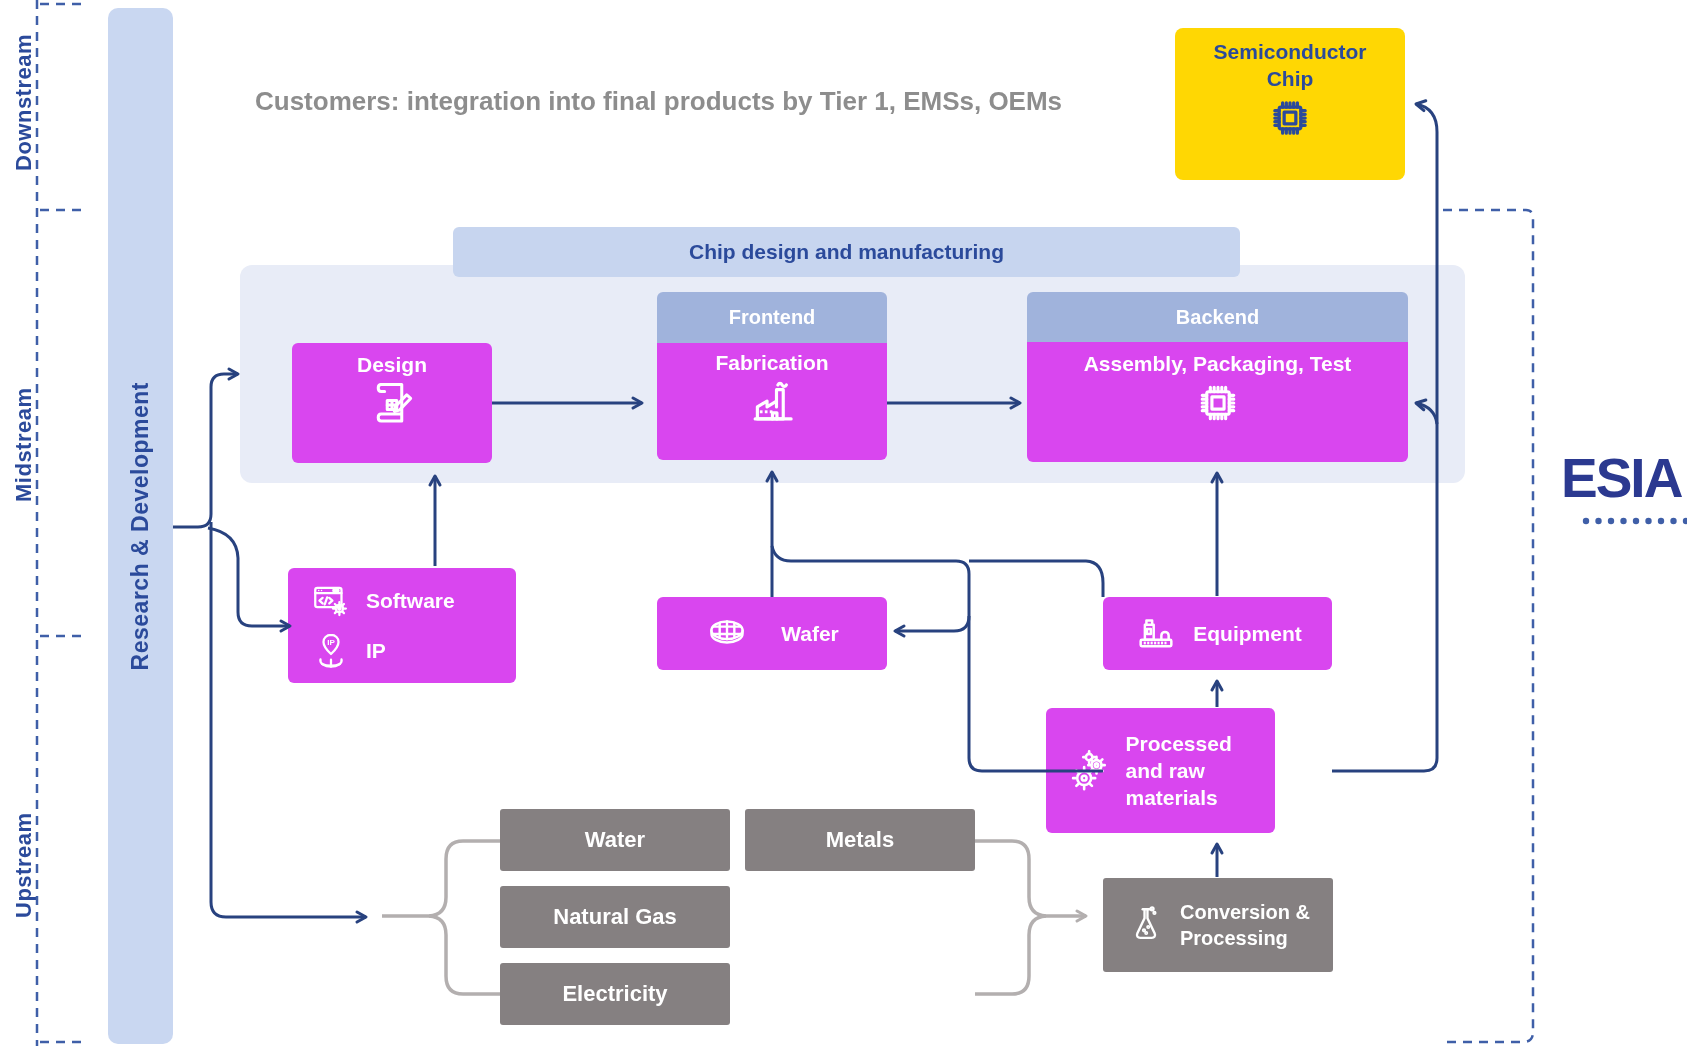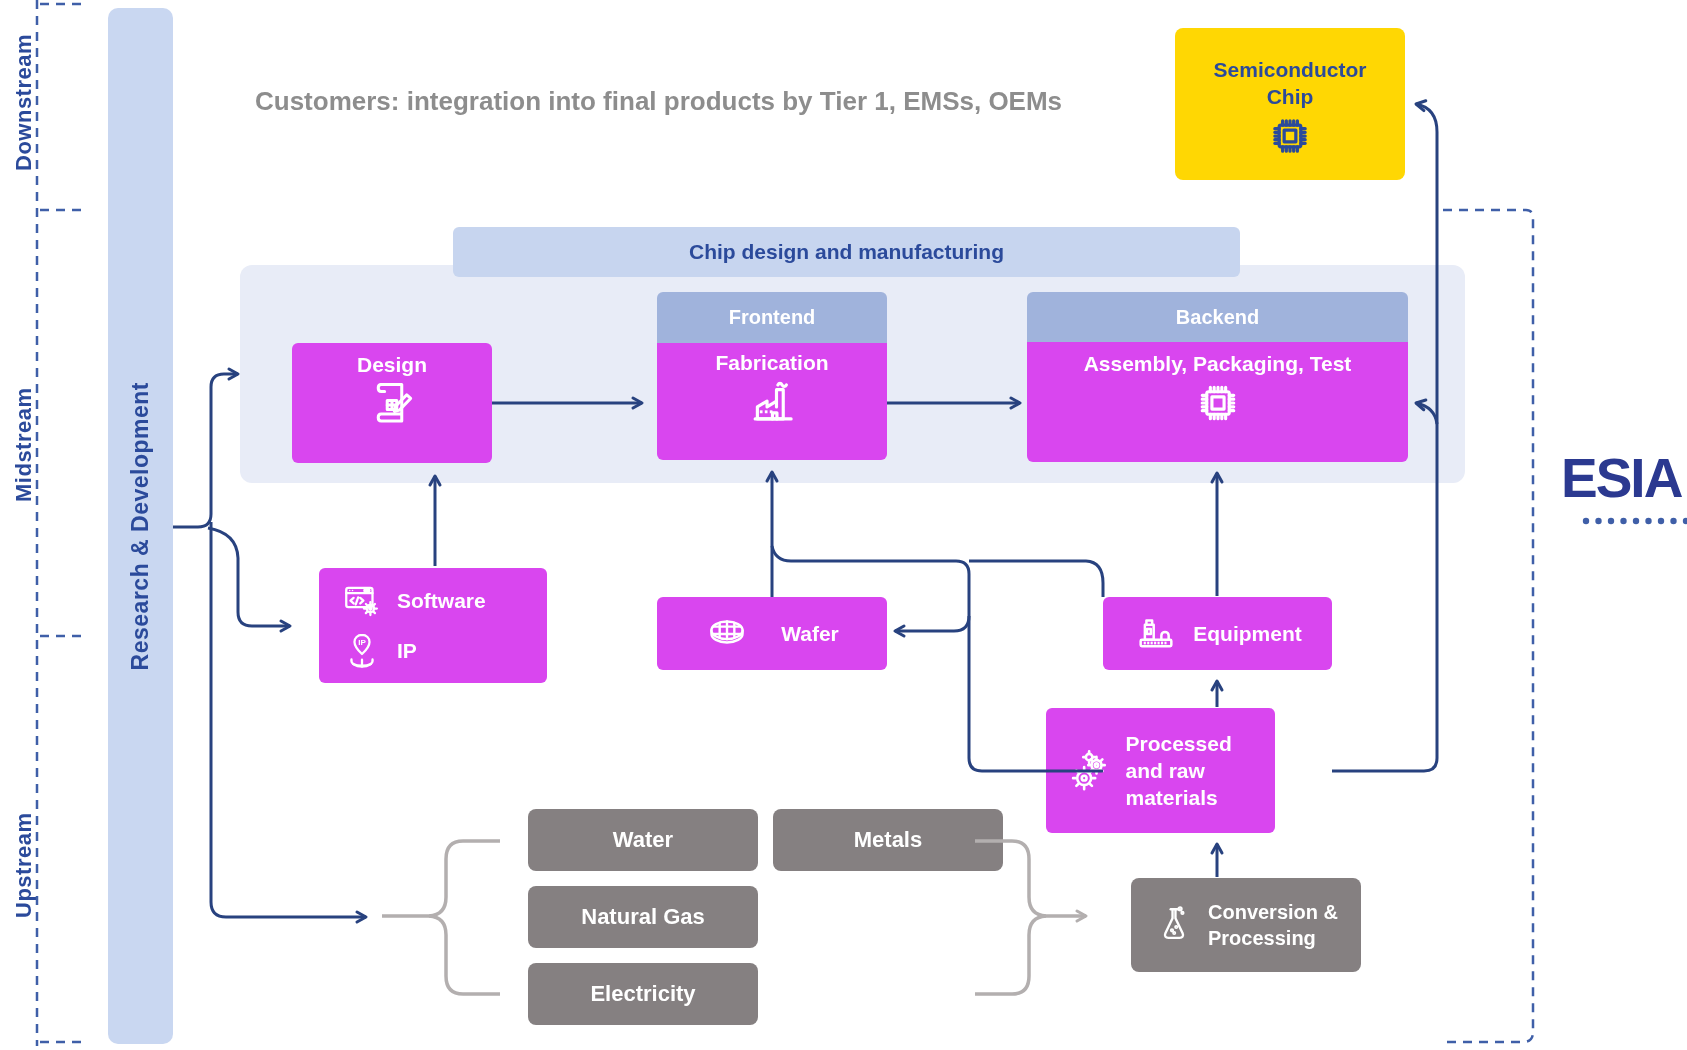--- a/index.html
+++ b/index.html
@@ -27,32 +27,32 @@
   }
   .container{
     left:240px;top:265px;width:1225px;height:218px;background:#e8ecf7;border-radius:12px;z-index:1;
   }
   .banner{
     left:453px;top:227px;width:787px;height:50px;background:#c7d5ef;border-radius:6px;z-index:2;
     display:flex;align-items:center;justify-content:center;
     color:#2b4a9b;font-weight:bold;font-size:21px;
   }
   .navy{background:#d946ef;border-radius:6px;z-index:3;color:#ffffff;}
-  .grayblock{background:#858081;border-radius:8px;z-index:3;color:#ffffff;margin-left:28px;}
+  .grayblock{background:#858081;border-radius:3px;z-index:3;color:#ffffff;}
   .stack{display:flex;flex-direction:column;align-items:center;}
   .box-title{font-weight:bold;font-size:21px;color:#ffffff;text-align:center;}
   .hdr{
     background:#a0b3dc;border-radius:6px 6px 0 0;z-index:3;
     display:flex;align-items:center;justify-content:center;
     color:#ffffff;font-weight:bold;font-size:20px;
   }
   .rowbox{display:flex;align-items:center;justify-content:center;gap:14px;}
   .chipbox{
     left:1175px;top:28px;width:230px;height:152px;background:#ffd703;border-radius:8px;z-index:3;
-    display:flex;flex-direction:column;align-items:center;padding-top:28px;box-sizing:border-box;
+    display:flex;flex-direction:column;align-items:center;padding-top:10px;box-sizing:border-box;
     color:#2b4a9b;font-weight:bold;font-size:21px;line-height:27px;text-align:center;
   }
   .inputbox{
     width:230px;height:62px;display:flex;align-items:center;justify-content:center;
     font-weight:bold;font-size:22px;
   }
   .esia{
     left:1561px;top:446px;width:130px;color:#2b3990;font-weight:bold;font-size:55px;
     letter-spacing:-2px;z-index:3;
   }
@@ -121,21 +121,21 @@
   </div>
   <div class="abs navy stack" style="left:1027px;top:342px;width:381px;height:120px;border-radius:0 0 6px 6px;padding-top:10px;box-sizing:border-box;">
     <div class="box-title">Assembly, Packaging, Test</div>
     <svg class="icon" width="54" height="54" viewBox="0 0 24 24" fill="none" stroke="#ffffff" stroke-width="1.4" stroke-linecap="round" stroke-linejoin="round">
       <rect x="7" y="7" width="10" height="10" rx="0.8"></rect>
         <rect x="9.3" y="9.3" width="5.4" height="5.4"></rect>
       <path d="M8.6 7V5M10.3 7V5M12 7V5M13.7 7V5M15.4 7V5M8.6 19v-2M10.3 19v-2M12 19v-2M13.7 19v-2M15.4 19v-2M7 8.6H5M7 10.3H5M7 12H5M7 13.7H5M7 15.4H5M19 8.6h-2M19 10.3h-2M19 12h-2M19 13.7h-2M19 15.4h-2"></path>
     </svg>
   </div>
 
-  <div class="abs navy" style="left:319px;top:568px;width:228px;height:115px;display:flex;flex-direction:column;justify-content:center;gap:8px;padding-left:22px;box-sizing:border-box;">
+  <div class="abs navy" style="left:288px;top:568px;width:228px;height:115px;display:flex;flex-direction:column;justify-content:center;gap:8px;padding-left:22px;box-sizing:border-box;">
     <div style="display:flex;align-items:center;gap:14px;">
       <svg class="icon" width="42" height="42" viewBox="0 0 24 24" fill="none" stroke="#ffffff" stroke-width="1.3" stroke-linecap="round" stroke-linejoin="round">
         <rect x="3" y="4.5" width="15" height="11" rx="1.2"></rect>
         <path d="M3 7.5h15"></path>
         <circle cx="5" cy="6" r=".45" fill="#ffffff" stroke="none"></circle>
           <circle cx="6.6" cy="6" r=".45" fill="#ffffff" stroke="none"></circle>
         <rect x="13.3" y="5.5" width="3" height="1" rx=".5"></rect>
         <path d="M7.2 10.2l-1.8 1.6 1.8 1.6M11 10.2l1.8 1.6-1.8 1.6M9.8 9.9l-1.4 4.1"></path>
         <circle cx="16.8" cy="16.3" r="2.1"></circle>
           <circle cx="16.8" cy="16.3" r=".7"></circle>

